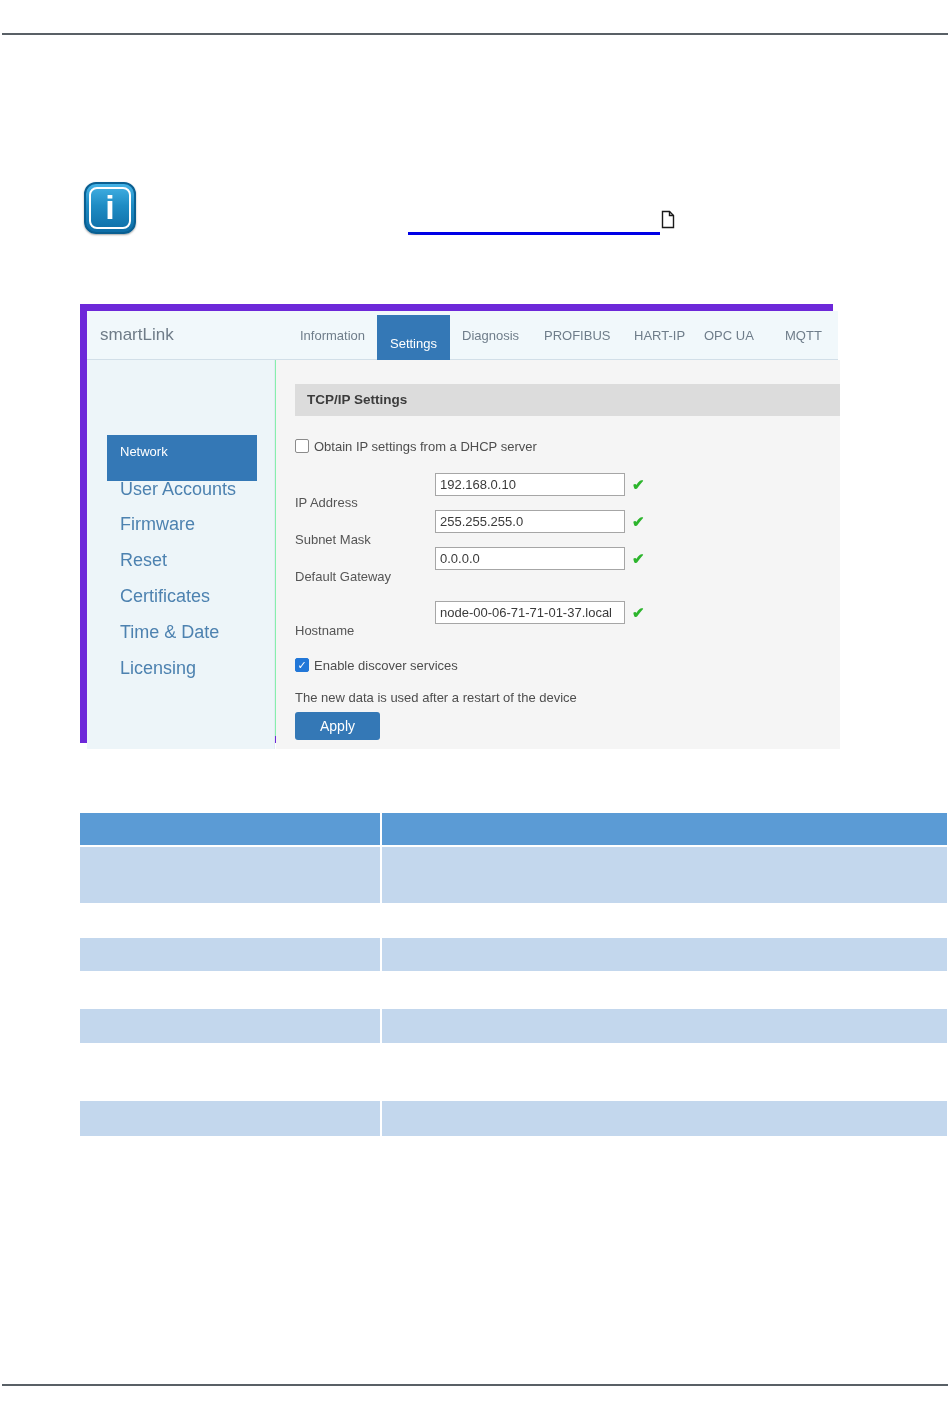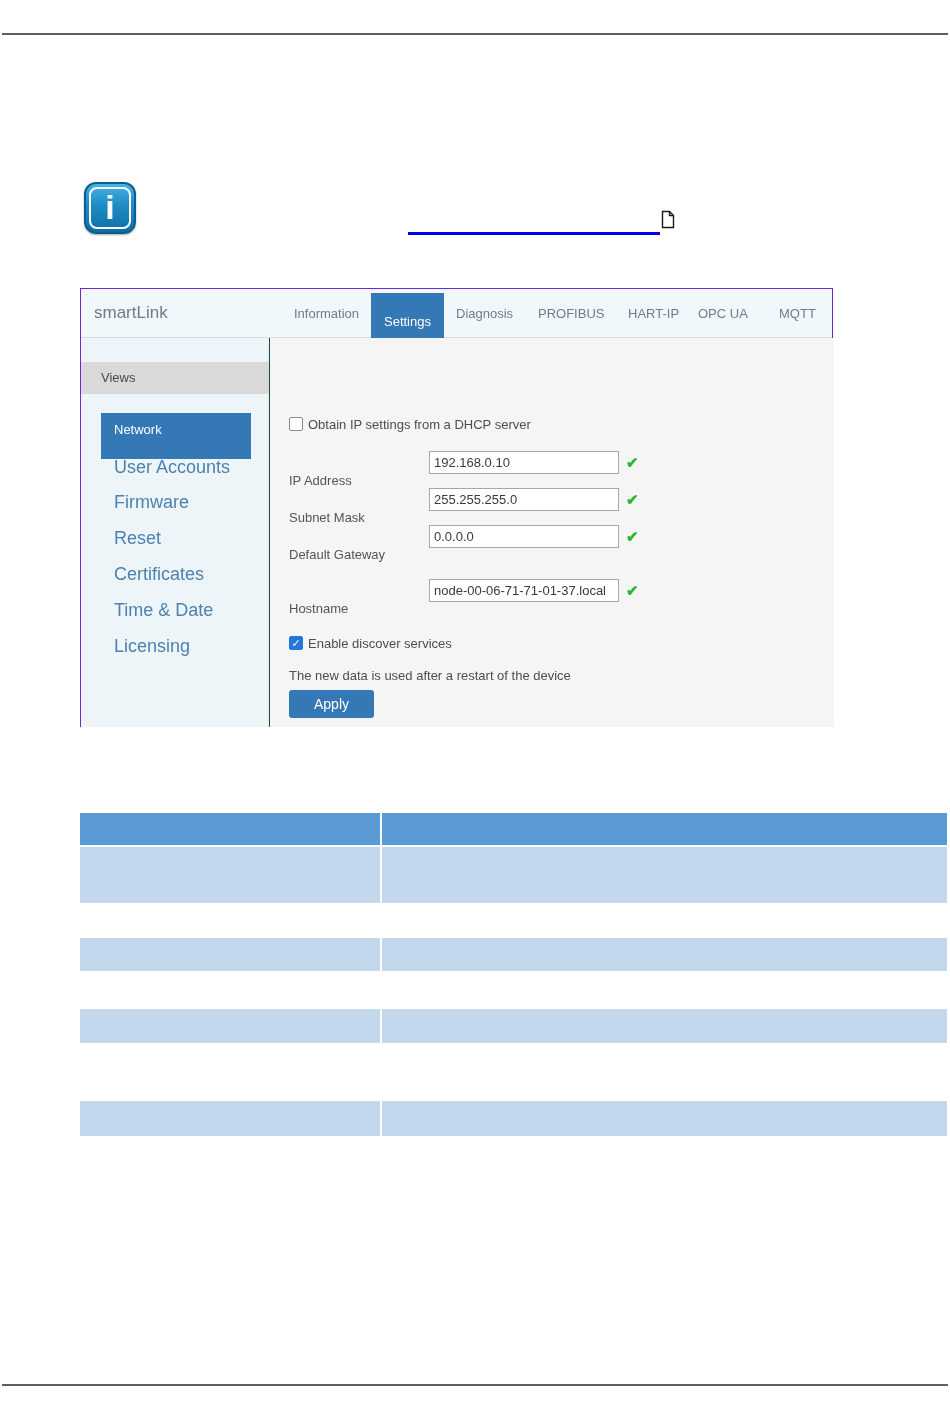--- a/index.html
+++ b/index.html
@@ -16,22 +16,22 @@
     background:linear-gradient(180deg,#45b3e6 0%,#1e8cc4 45%,#0e6da6 100%);
     box-shadow:0 1px 2px rgba(0,0,0,.35); }
   #info-icon .ring { position:absolute; inset:3px; border:2px solid #ffffff; border-radius:8px; }
   #info-icon .glyph { position:absolute; inset:0; display:flex; align-items:center; justify-content:center;
     color:#fff; font-weight:bold; font-size:34px; line-height:1; padding-bottom:2px; }
 
   #link-underline { position:absolute; left:408px; top:232px; width:252px; height:3px; background:#0000e6; cursor:pointer; }
   #document-icon { position:absolute; left:661px; top:210px; }
 
   
-  #shot { position:absolute; left:80px; top:288px; width:753px; height:439px; background:#14532d;
-    border:1px solid #6d28d9; }
+  #shot { position:absolute; left:80px; top:304px; width:753px; height:439px; background:#86efac;
+    border:7px solid #6d28d9; }
   #shot-header { position:absolute; left:0; top:0; width:751px; height:49px; background:#f1f8fb;
     border-bottom:1px solid #d2dfe8; }
   #logo { position:absolute; left:13px; top:14px; font-size:17px; color:#6f7c88; }
   .tab { position:absolute; top:17px; font-size:13px; color:#6f7d8a; cursor:pointer; white-space:nowrap; }
   .tab-active-box { position:absolute; left:290px; top:4px; width:73px; height:57px; background:#3478b6;
     display:flex; align-items:center; justify-content:center; cursor:pointer; }
   .tab-active-box span { color:#fff; font-size:13px; }
 
   #sidebar { position:absolute; left:0; top:49px; width:188px; height:389px; background:#edf5f9; border-right:1px solid #e2ecf2;}
   #views-bar { position:absolute; left:0; top:24px; width:188px; height:32px; background:#d9d9d9;
@@ -97,31 +97,31 @@
         <span>Settings</span>
       </div>
       <div class="tab" style="left:375px">Diagnosis</div>
       <div class="tab" style="left:457px">PROFIBUS</div>
       <div class="tab" style="left:547px">HART-IP</div>
       <div class="tab" style="left:617px">OPC UA</div>
       <div class="tab" style="left:698px">MQTT</div>
     </div>
 
     <div id="sidebar">
-      <div id="views-bar">Views</div>
       <div id="nav-network">Network</div>
       <div class="nav-item" style="top:119px">User Accounts</div>
       <div class="nav-item" style="top:154px">Firmware</div>
       <div class="nav-item" style="top:190px">Reset</div>
       <div class="nav-item" style="top:226px">Certificates</div>
       <div class="nav-item" style="top:262px">Time &amp; Date</div>
       <div class="nav-item" style="top:298px">Licensing</div>
     </div>
 
     <div id="panel">
+      <div id="panel-bar">TCP/IP Settings</div>
 
       <div class="checkbox" style="left:19px; top:79px"></div>
       <div class="cb-label" style="left:38px; top:79px">Obtain IP settings from a DHCP server</div>
 
       <div class="fld-label" style="top:117px">IP Address</div>
       <input class="fld-input" style="top: 113px;" value="192.168.0.10">
       <div class="valid-check" style="top:117px">✔</div>
 
       <div class="fld-label" style="top:154px">Subnet Mask</div>
       <input class="fld-input" style="top: 150px;" value="255.255.255.0">

